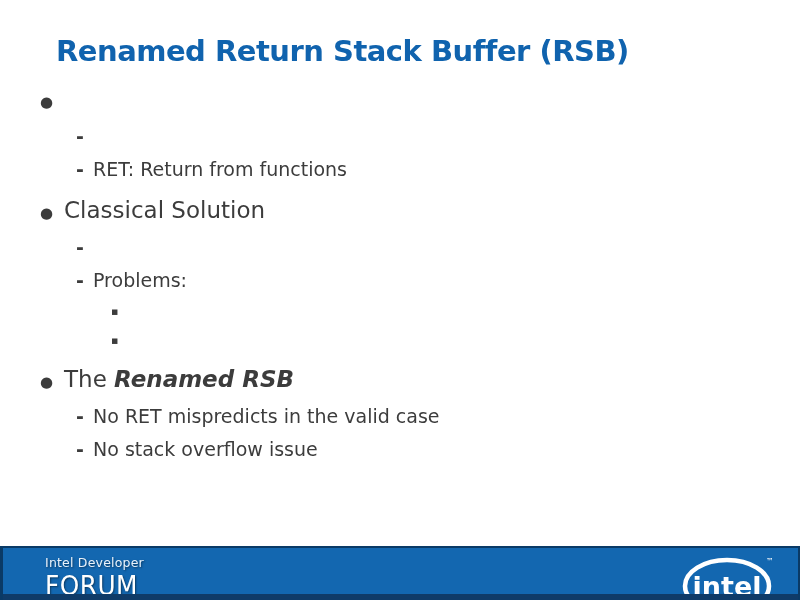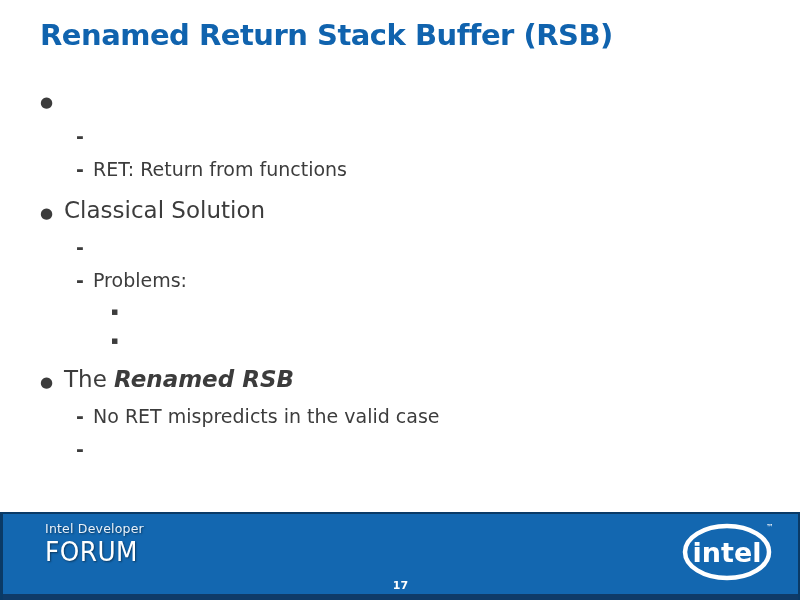--- a/index.html
+++ b/index.html
@@ -6,21 +6,21 @@
   .slide {
     position: relative;
     width: 800px; height: 600px;
     background: #ffffff;
     overflow: hidden;
     font-family: "DejaVu Sans", "Liberation Sans", sans-serif;
   }
   .title {
     position: absolute;
     left: 40px; top: 18px;
-    margin: 0;
+    margin: 16px;
     font-size: 29px;
     font-weight: bold;
     color: #1063AE;
     letter-spacing: -0.5px;
     white-space: nowrap;
   }
   .bullets {
     position: absolute;
     left: 0; top: 86px;
     width: 760px;
@@ -32,21 +32,21 @@
   .lvl1:first-child { margin-top: 0; }
   .lvl1 .marker { width: 24px; font-size: 15px; }
   .lvl2 { padding-left: 76px; font-size: 19px; line-height: 33px; }
   .lvl2 .marker { width: 17px; font-weight: bold; }
   .lvl3 { padding-left: 111px; font-size: 17px; line-height: 29px; }
   .lvl3 .marker { width: 16px; font-size: 11px; }
   .em { font-weight: bold; font-style: italic; text-align: center; }
   .footer {
     position: absolute;
     left: 0; bottom: 0;
-    width: 800px; height: 88px;
+    width: 800px; height: 54px;
     background: #1367B0;
     border-top: 2px solid #0A3A66;
     border-left: 3px solid #0A3A66;
     border-right: 2px solid #0A3A66;
     box-sizing: border-box;
   }
   .footer-bottom-strip {
     position: absolute;
     left: 0; bottom: 0;
     width: 100%; height: 6px;
@@ -120,30 +120,30 @@
       <div class="row lvl1">
         <span class="marker">●</span>
         <span class="text"><span>The </span><span class="em">Renamed RSB</span></span>
       </div>
       <div class="row lvl2">
         <span class="marker">-</span>
         <span class="text">No RET mispredicts in the valid case</span>
       </div>
       <div class="row lvl2">
         <span class="marker">-</span>
+        <span class="text">No stack overflow issue</span>
       </div>
     </div>
 
   <div class="footer">
     <div class="idf">
       <div class="idf-line1">Intel Developer</div>
       <div class="idf-line2">FORUM</div>
     </div>
 
-    <div class="page-num">17</div>
 
     <svg class="intel-logo" viewBox="0 0 96 62" xmlns="http://www.w3.org/2000/svg">
       <ellipse cx="45" cy="32" rx="42" ry="26" fill="none" stroke="#ffffff" stroke-width="4.5"></ellipse>
       <text x="45" y="42" text-anchor="middle" fill="#ffffff" font-family="DejaVu Sans, sans-serif" font-size="27" font-weight="bold">intel</text>
       <text x="88" y="10" text-anchor="middle" fill="#ffffff" font-family="DejaVu Sans, sans-serif" font-size="8">™</text>
     </svg>
 
     <div class="footer-bottom-strip"></div>
   </div>
 

